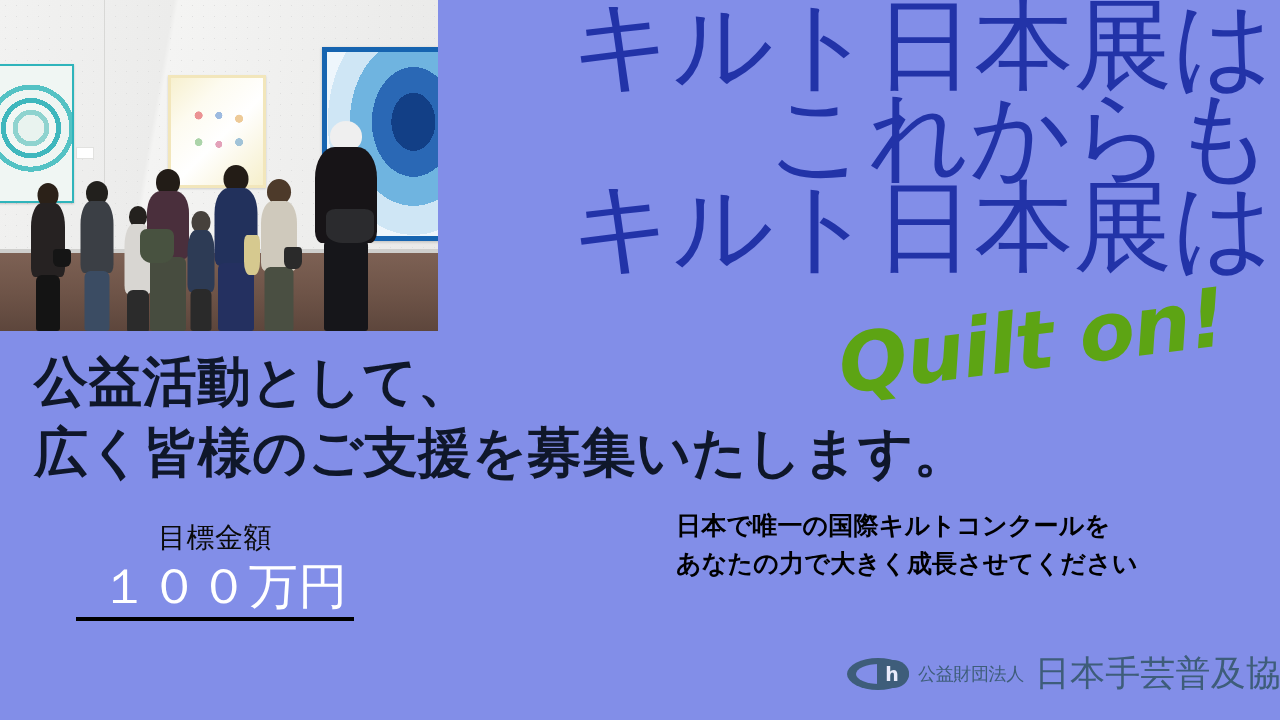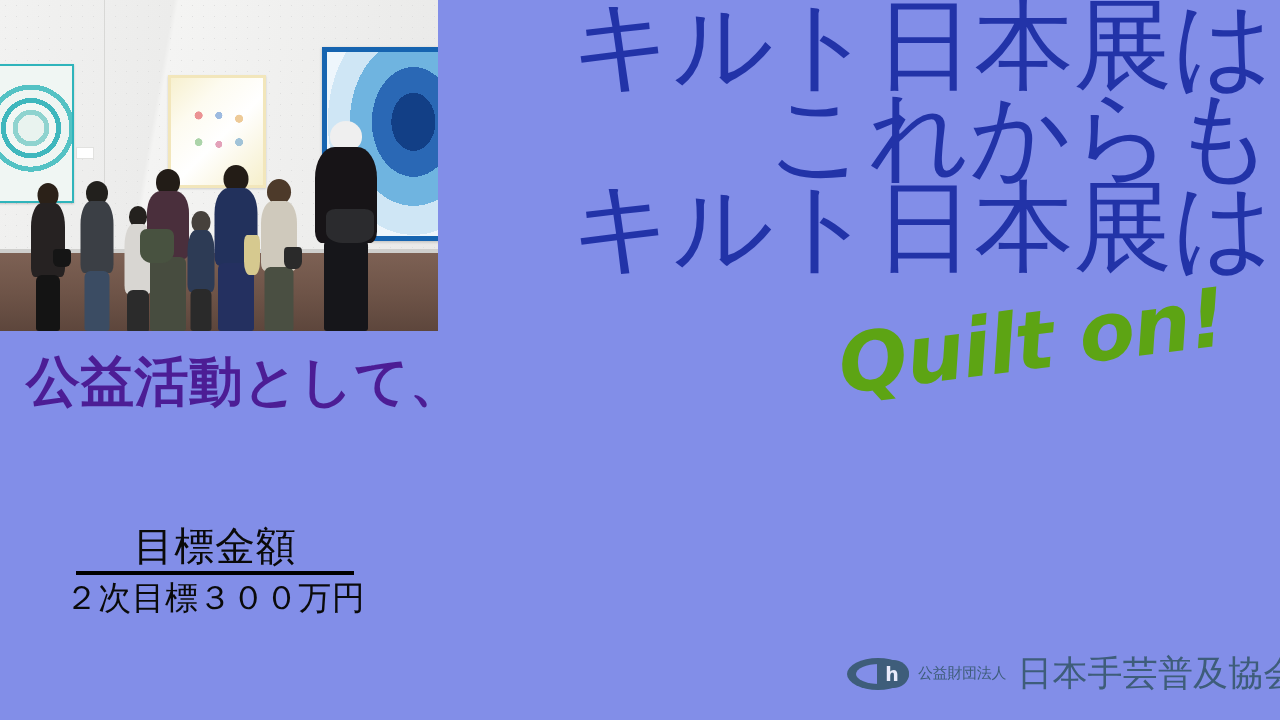--- a/index.html
+++ b/index.html
@@ -138,43 +138,43 @@
     color: #5da414;
     letter-spacing: -0.015em;
     transform: rotate(-7.2deg);
     transform-origin: left bottom;
     white-space: nowrap;
   }
 
   
   #main-msg {
     position: absolute;
-    left: 26px;
+    left: 34px;
     top: 346px;
-    color: #4c1d95;
+    color: #0f172a;
     font-family: "DejaVu Sans", "Liberation Sans", sans-serif;
     font-weight: bold;
     font-size: 54px;
     line-height: 1.32;
     letter-spacing: 0.005em;
     white-space: nowrap;
   }
   #main-msg .mm { display: block; }
 
   
   #goal {
     position: absolute;
     left: 30px;
     top: 525px;
     width: 370px;
     text-align: center;
   }
   #goal .goal-label {
-    font-family: Liberation Serif, serif;
-    font-size: 40px;
+    font-family: Liberation Mono, monospace;
+    font-size: 28px;
     color: #0a0a0a;
     letter-spacing: .02em;
     line-height: 1.1;
   }
   #goal .goal-amount {
     margin-top: 4px;
     font-family: "DejaVu Sans", "Liberation Sans", sans-serif;
     font-size: 49px;
     color: #ffffff;
     letter-spacing: .01em;
@@ -266,21 +266,21 @@
     width: 18px; height: 24px;
     font-family: "DejaVu Sans", "Liberation Sans", sans-serif;
     font-weight: bold;
     font-size: 19px;
     line-height: 24px;
     text-align: center;
     color: #e9ebfb;
   }
   #logo-corp {
     font-family: "DejaVu Sans", "Liberation Sans", sans-serif;
-    font-size: 15px;
+    font-size: 18px;
     color: #3e5d7a;
     letter-spacing: -.02em;
     white-space: nowrap;
   }
   #logo-name {
     font-family: "DejaVu Sans", "Liberation Sans", sans-serif;
     font-size: 35px;
     color: #3e5d7a;
     letter-spacing: .005em;
     white-space: nowrap;
@@ -360,28 +360,33 @@
   <div id="headline">
     <span class="hl hl1">キルト日本展は</span>
     <span class="hl hl2">これからも</span>
     <span class="hl hl3">キルト日本展は</span>
   </div>
 
   <div id="quilt-on">Quilt on!</div>
 
   <div id="main-msg">
     <span class="mm">公益活動として、</span>
+    <span class="mm">広く皆様のご支援を募集いたします。</span>
   </div>
 
   <div id="goal">
     <div class="goal-label">目標金額</div>
+    <div class="goal-amount">１００万円</div>
     <div class="goal-rule"></div>
-    <div class="goal-second">２次目標３００万円</div>
-  </div>
-
+  </div>
+
+  <div id="sub-msg">
+    <span class="sm">日本で唯一の国際キルトコンクールを</span>
+    <span class="sm">あなたの力で大きく成長させてください</span>
+  </div>
 
 
   <div id="logo">
     <div id="logo-mark">
       <div class="lens"></div>
       <div class="lens-inner"></div>
       <div class="lens-tip"></div>
       <div class="lens-h">h</div>
     </div>
     <div id="logo-corp">公益財団法人</div>

